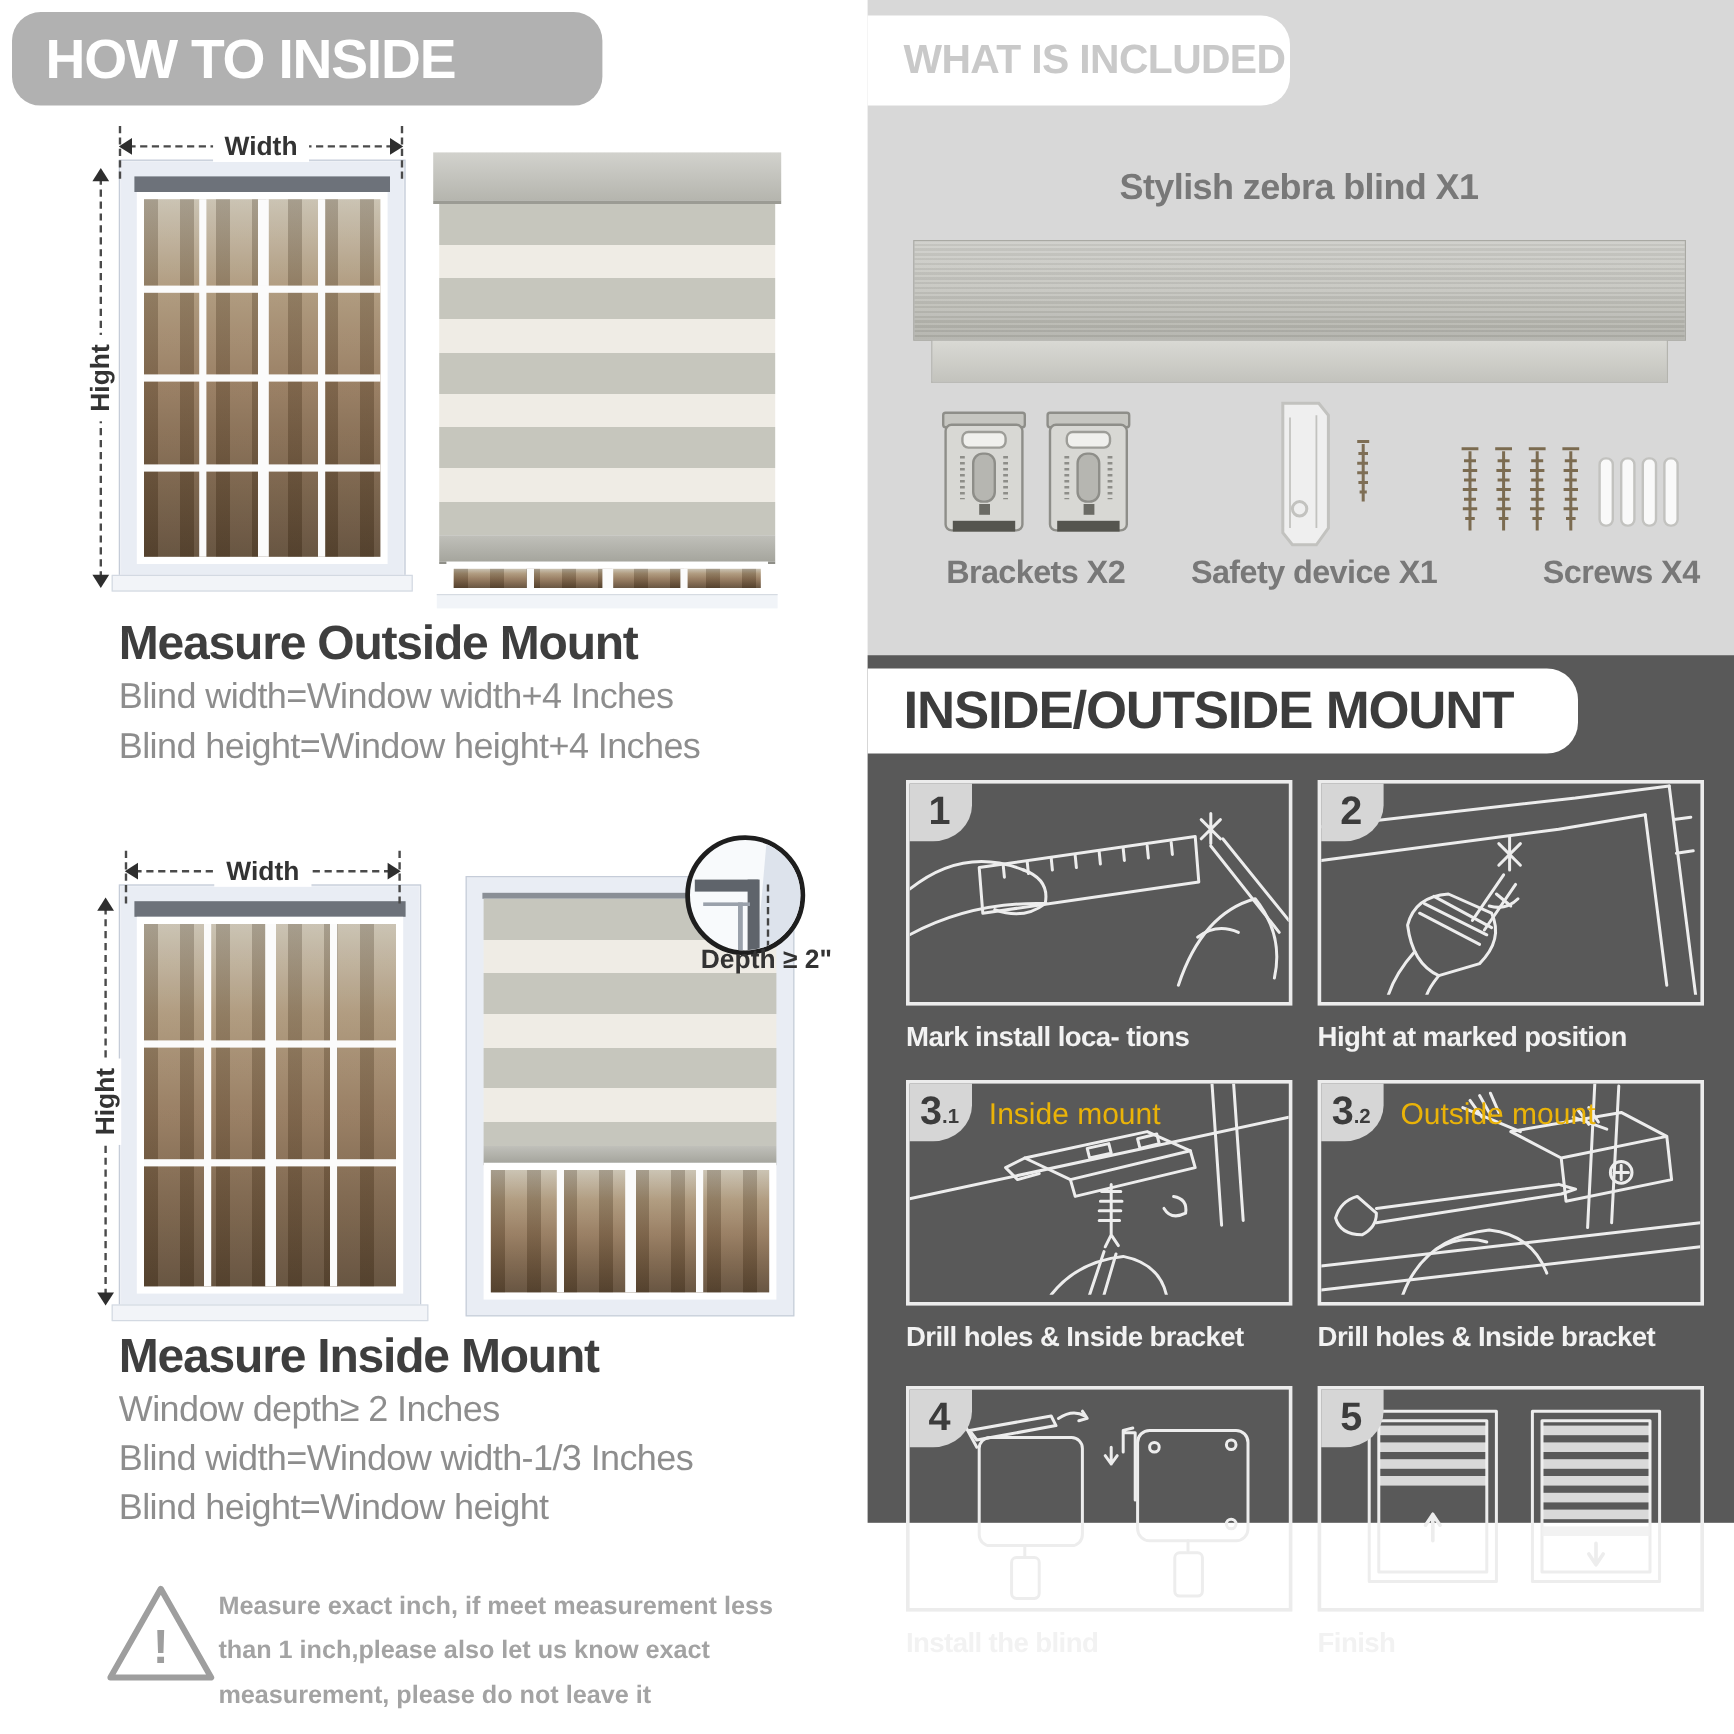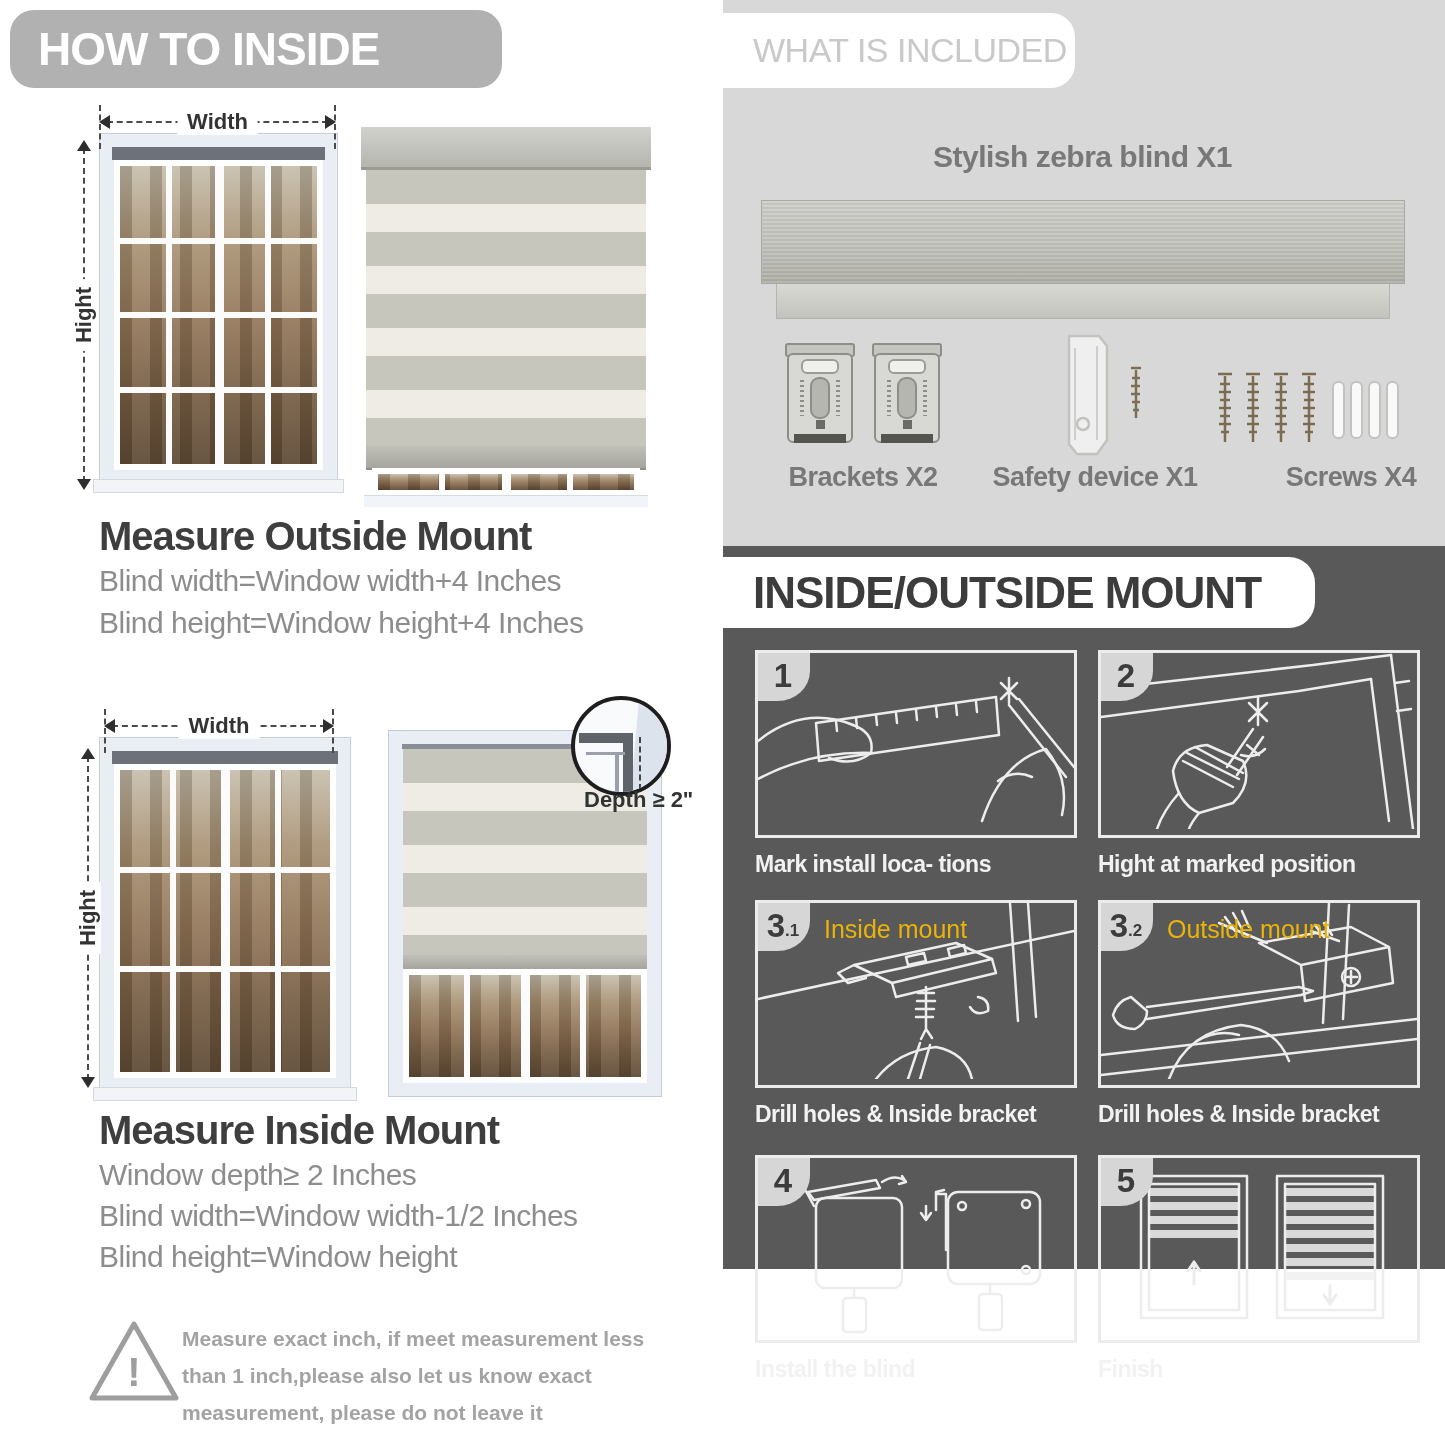--- a/index.html
+++ b/index.html
@@ -82,21 +82,21 @@
   
   .warn-ico{position:absolute;left:86px;top:1316px;}
   .warn-text{position:absolute;left:182px;top:1320px;width:480px;font-size:21px;font-weight:bold;
              color:#a3a3a3;line-height:37px;}
 
   
   .right-top{left:723px;top:0;width:722px;height:546px;background:#d8d8d8;}
   .white-tab{position:absolute;left:0;background:#fff;display:flex;align-items:center;
              padding-left:30px;box-sizing:border-box;}
   .tab-included{top:13px;width:352px;height:75px;border-radius:0 24px 24px 0;}
-  .tab-included span{color:#c9c9c9;font-weight:normal;font-size:34px;letter-spacing:-0.5px;}
+  .tab-included span{color:#c9c9c9;font-weight:bold;font-size:34px;letter-spacing:-0.5px;}
   .product-label{position:absolute;left:0;right:3px;top:140px;text-align:center;color:#787878;
                  font-weight:bold;font-size:30px;letter-spacing:-0.5px;}
   .headrail-big{position:absolute;left:38px;top:200px;width:644px;height:84px;border:1px solid #a9a9a3;
       background:repeating-linear-gradient(180deg,rgba(255,255,255,.10) 0 2px,rgba(0,0,0,.04) 2px 4px),
                  linear-gradient(180deg,#cdcdc8 0%,#c3c3bd 50%,#aeaea7 100%);box-sizing:border-box;}
   .headrail-low{position:absolute;left:14px;right:14px;top:83px;height:34px;border:1px solid #b4b4ae;
       background:linear-gradient(180deg,#d9d9d4,#c3c3bd);border-top:none;}
   .comp{position:absolute;}
   .clabel{position:absolute;top:462px;width:220px;text-align:center;color:#787878;
           font-weight:bold;font-size:27px;letter-spacing:-0.5px;}
@@ -225,21 +225,21 @@
       <div class="m-ch"></div>
         <div class="m-cv"></div>
       <div class="m-ih"></div>
         <div class="m-iv"></div>
       <div class="m-dash"></div>
     </div>
     <div class="depth-lbl">Depth ≥ 2"</div>
 
     <div class="h2" style="top:1108px;">Measure Inside Mount</div>
     <div class="pline" style="top:1158px;text-align:center;">Window depth≥ 2 Inches</div>
-    <div class="pline" style="top:1199px;">Blind width=Window width-1/2 Inches</div>
+    <div class="pline" style="top:1199px;">Blind width=Window width-1/3 Inches</div>
     <div class="pline" style="top:1240px;">Blind height=Window height</div>
 
     <svg class="warn-ico" width="96" height="90" viewBox="0 0 96 90">
       <polygon points="48,8 90,82 6,82" fill="none" stroke="#9e9e9e" stroke-width="5" stroke-linejoin="round"></polygon>
       <text x="48" y="70" text-anchor="middle" font-size="40" font-weight="bold" fill="#9e9e9e" font-family="Liberation Sans, sans-serif">!</text>
     </svg>
     <div class="warn-text">Measure exact inch, if meet measurement less than 1 inch,please also let us know exact measurement, please do not leave it</div>
   </section>
 
   <section class="right-top">

